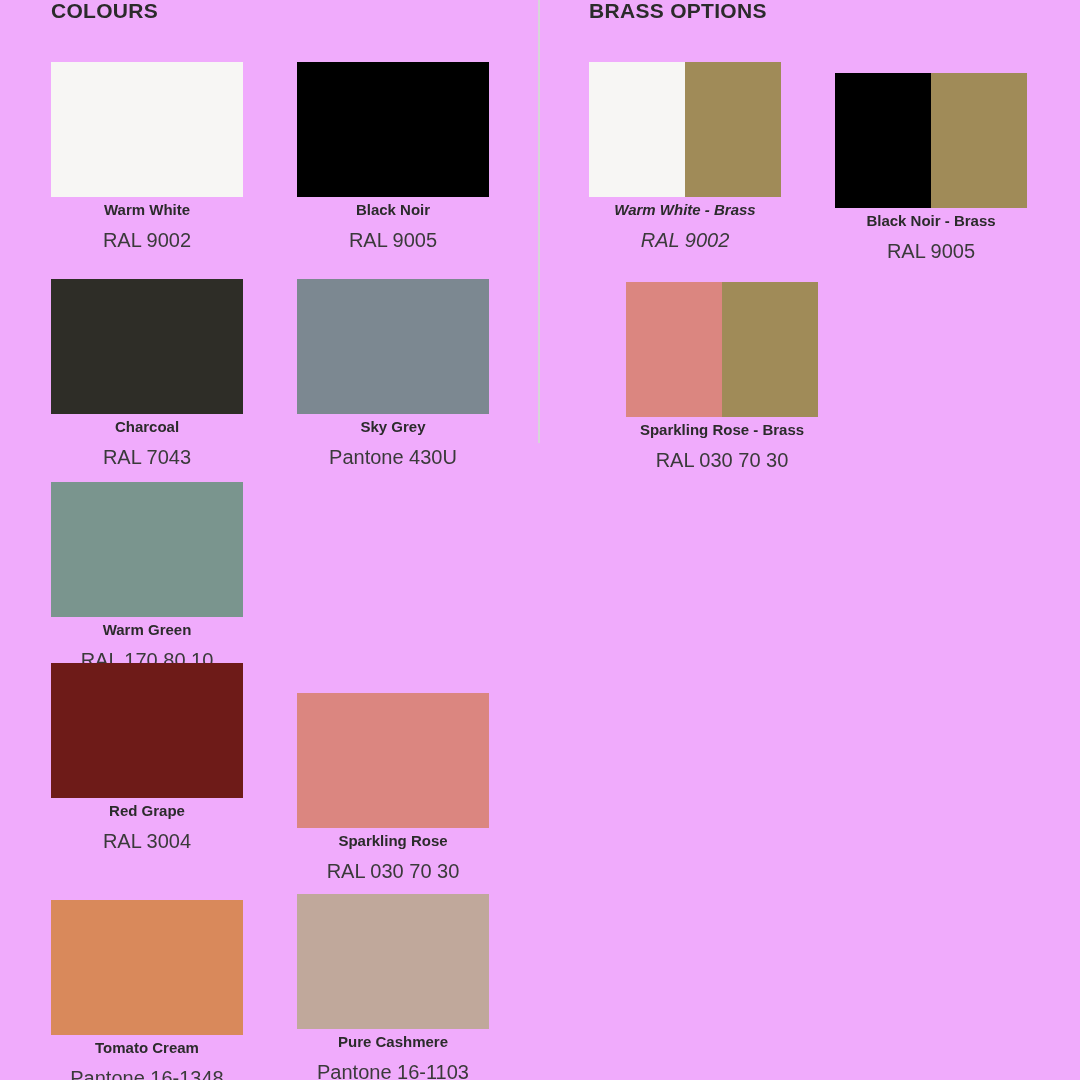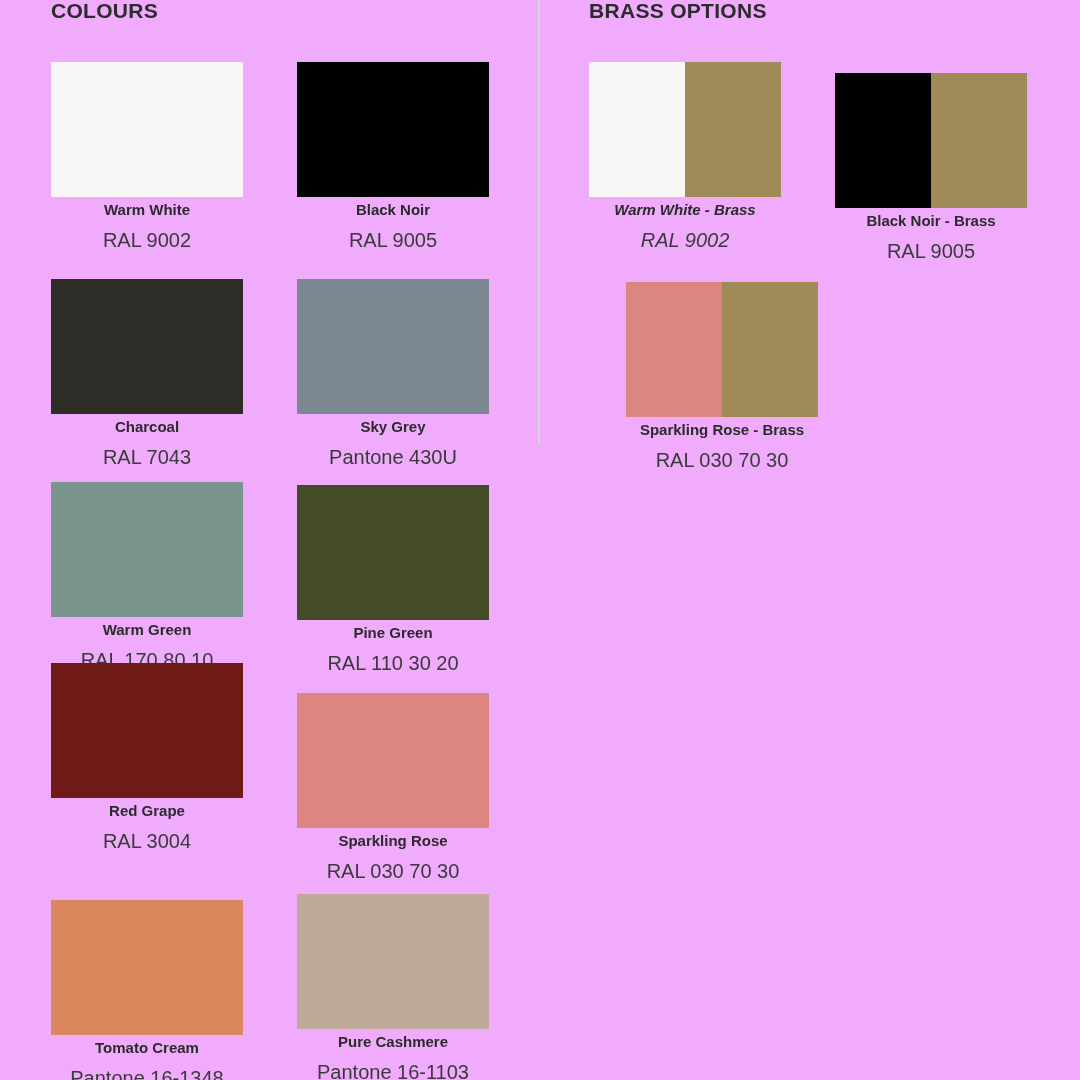--- a/index.html
+++ b/index.html
@@ -135,27 +135,20 @@
             <div class="swatch-code">Pantone 430U</div>
           </div>
         </div>
         <div class="cell" style="left: 0px; top: 441px;">
           <div class="swatch" style="background: rgb(122, 149, 142);"></div>
           <div class="caption">
             <div class="swatch-name">Warm Green</div>
             <div class="swatch-code">RAL 170 80 10</div>
           </div>
         </div>
-        <div class="cell" style="left: 246px; top: 444px;">
-          <div class="swatch" style="background: rgb(69, 75, 40);"></div>
-          <div class="caption">
-            <div class="swatch-name">Pine Green</div>
-            <div class="swatch-code">RAL 110 30 20</div>
-          </div>
-        </div>
         <div class="cell" style="left: 0px; top: 622px;">
           <div class="swatch" style="background: rgb(110, 27, 24);"></div>
           <div class="caption">
             <div class="swatch-name">Red Grape</div>
             <div class="swatch-code">RAL 3004</div>
           </div>
         </div>
         <div class="cell" style="left: 246px; top: 652px;">
           <div class="swatch" style="background: rgb(219, 134, 128);"></div>
           <div class="caption">

